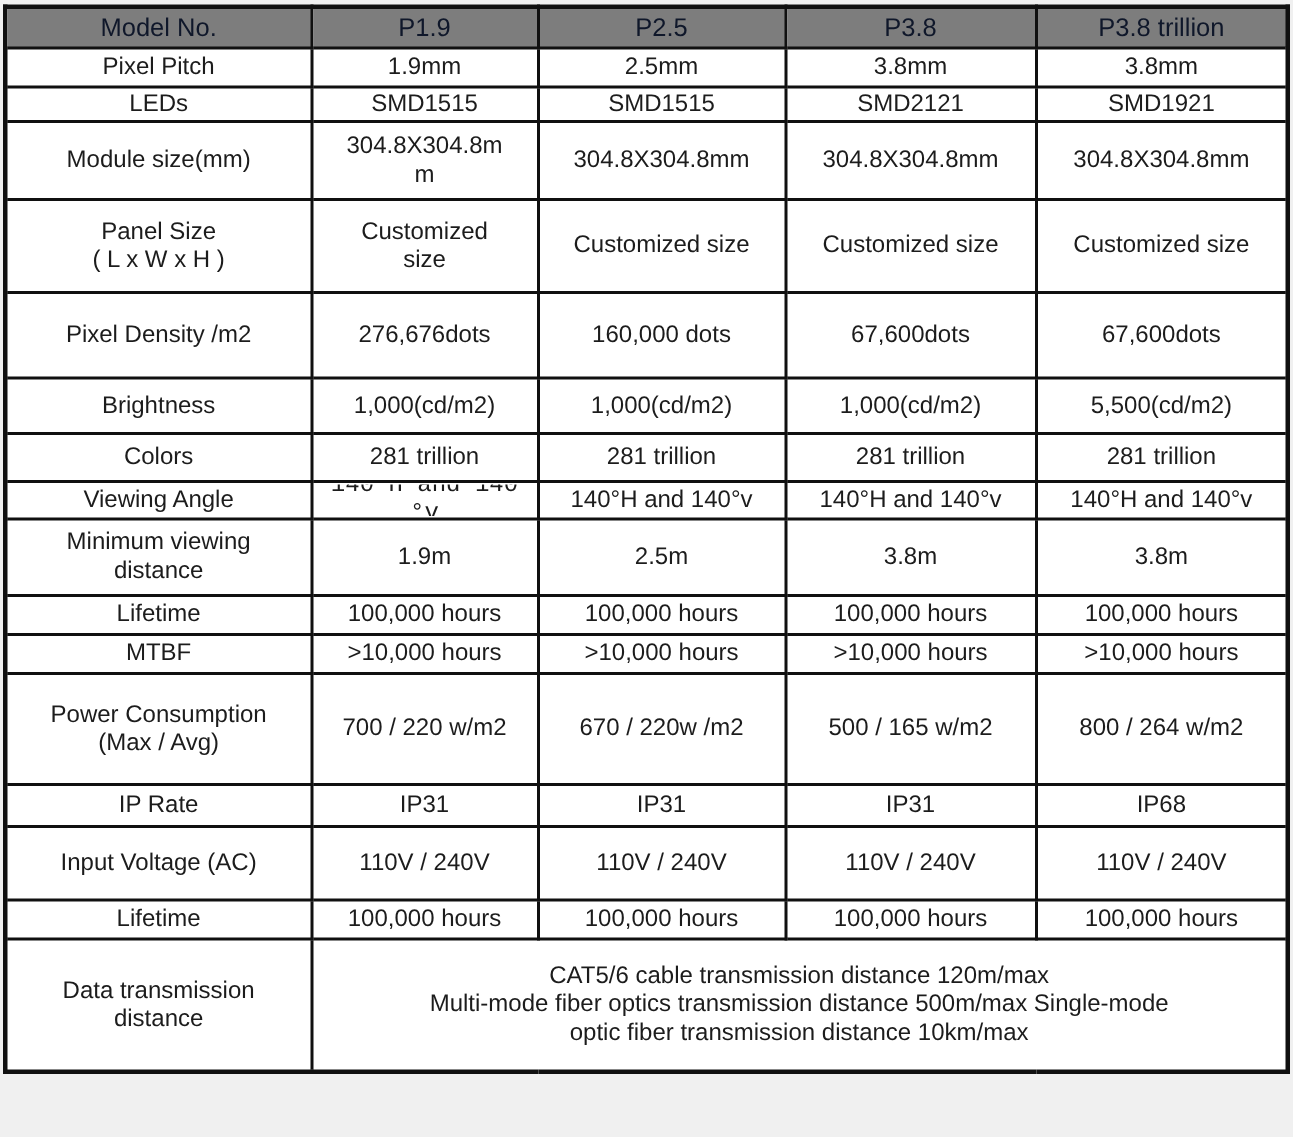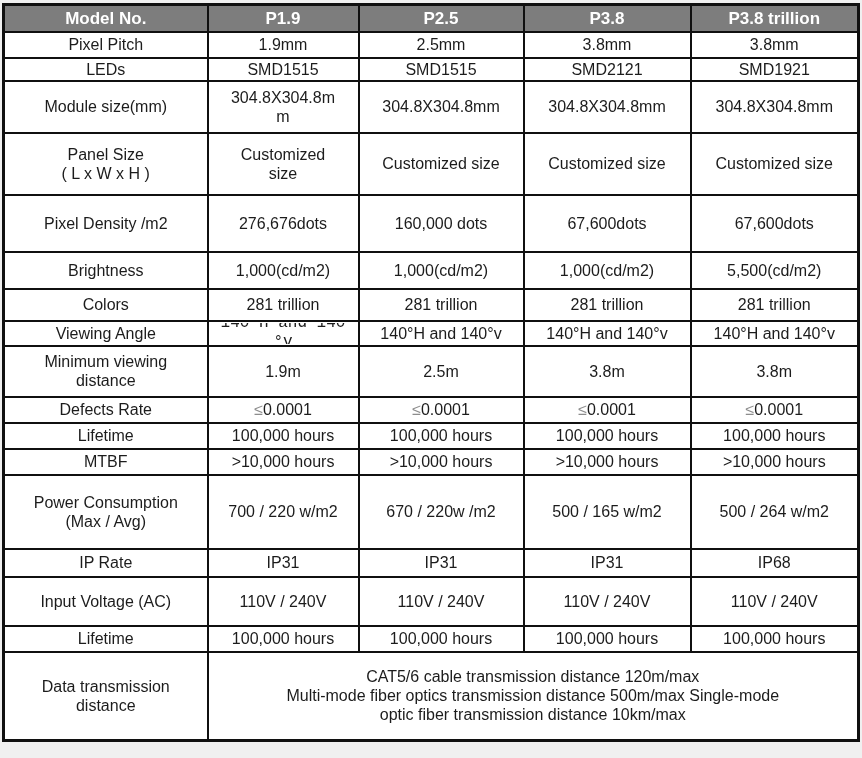--- a/index.html
+++ b/index.html
@@ -22,22 +22,22 @@
     padding: 1px 4px;
     font-family: "Liberation Sans", sans-serif;
     font-size: 16px;
     line-height: 19px;
     color: #1c1c1c;
     white-space: pre-line;
     overflow: hidden;
   }
   table.spec th {
     background: #7d7d7d;
-    color: #ffffff;
-    font-weight: bold;
+    color: #0f172a;
+    font-weight: normal;
     font-size: 17px;
   }
   td .clipbox {
     height: 21px;
     overflow: hidden;
     display: flex;
     flex-direction: column;
     justify-content: center;
     align-items: center;
     font-family: Liberation Mono, monospace;
@@ -142,27 +142,20 @@
 
   <tr style="height:51px">
     <td>Minimum viewing
 distance</td>
     <td>1.9m</td>
     <td>2.5m</td>
     <td>3.8m</td>
     <td>3.8m</td>
   </tr>
 
-  <tr style="height:26px">
-    <td>Defects Rate</td>
-    <td><span class="cmp">≤</span>0.0001</td>
-    <td><span class="cmp">≤</span>0.0001</td>
-    <td><span class="cmp">≤</span>0.0001</td>
-    <td><span class="cmp">≤</span>0.0001</td>
-  </tr>
 
   <tr style="height:26px">
     <td>Lifetime</td>
     <td>100,000 hours</td>
     <td>100,000 hours</td>
     <td>100,000 hours</td>
     <td>100,000 hours</td>
   </tr>
 
   <tr style="height:26px">
@@ -172,21 +165,21 @@
     <td>&gt;10,000 hours</td>
     <td>&gt;10,000 hours</td>
   </tr>
 
   <tr style="height:74px">
     <td>Power Consumption
 (Max / Avg)</td>
     <td>700 / 220 w/m2</td>
     <td>670 / 220w /m2</td>
     <td>500 / 165 w/m2</td>
-    <td>500 / 264 w/m2</td>
+    <td>800 / 264 w/m2</td>
   </tr>
 
   <tr style="height:28px">
     <td>IP Rate</td>
     <td>IP31</td>
     <td>IP31</td>
     <td>IP31</td>
     <td>IP68</td>
   </tr>
 

